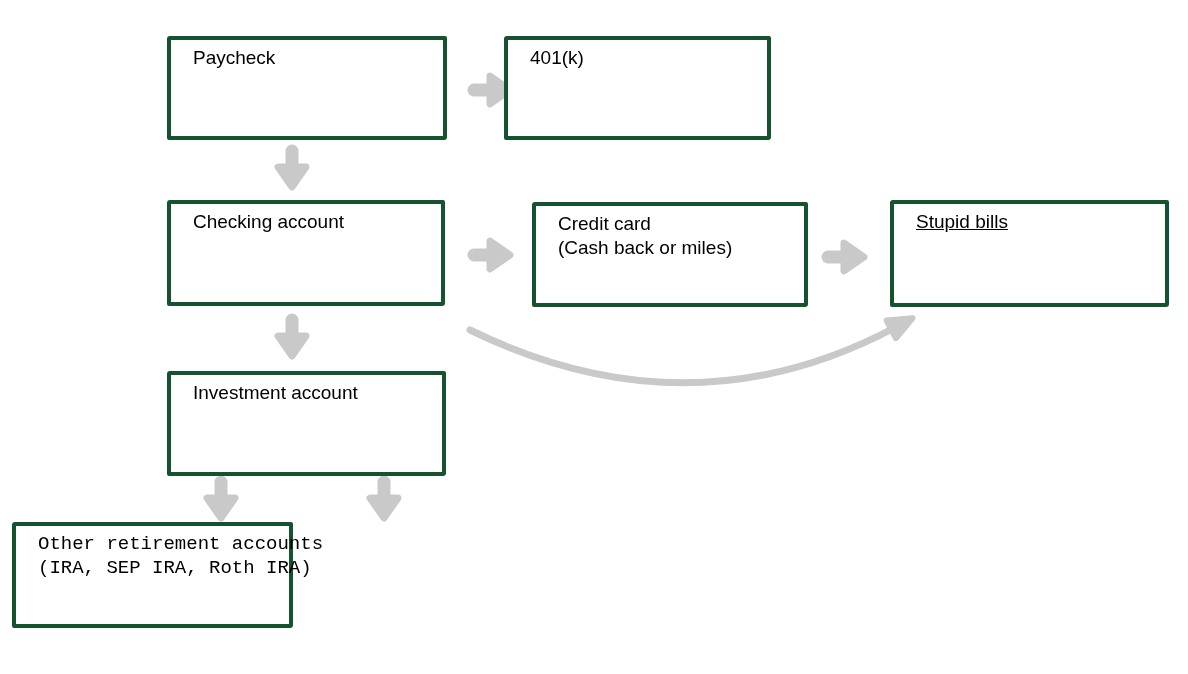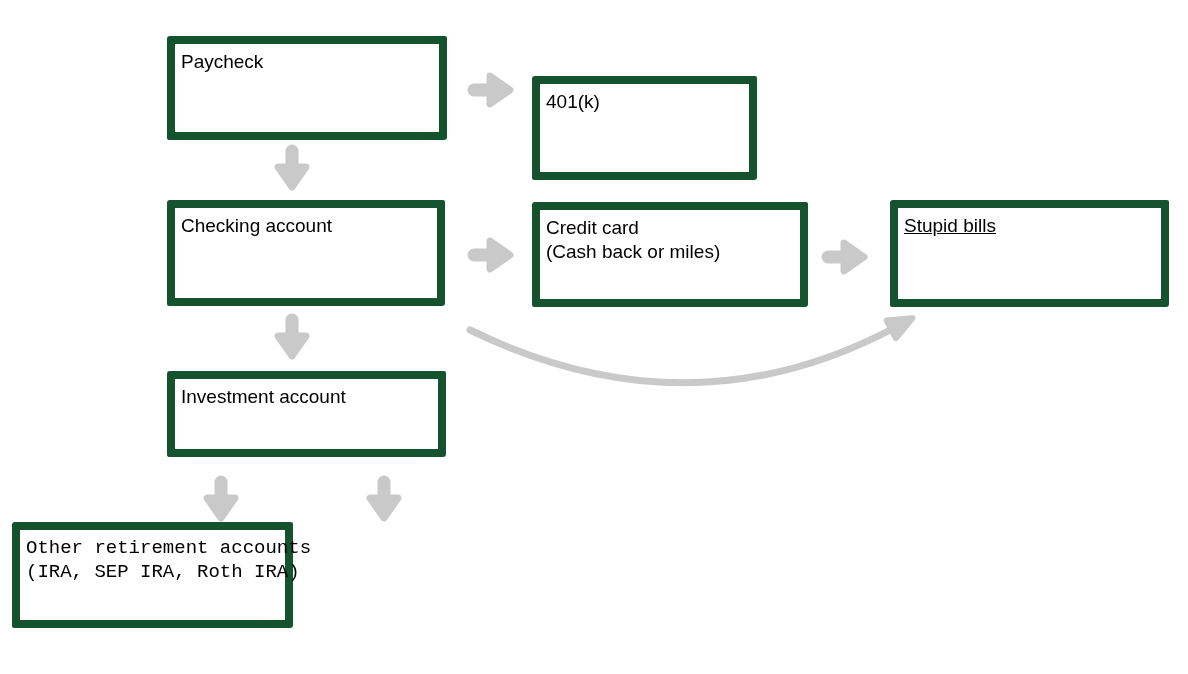--- a/index.html
+++ b/index.html
@@ -19,35 +19,35 @@
     position: absolute;
     left: 0; top: 0;
     width: 1188px;
     height: 674px;
     pointer-events: none;
   }
   .box {
     position: absolute;
     box-sizing: border-box;
     background: #ffffff;
-    border: 8px solid #14532d;
+    border: 4px solid #14532d;
     border-radius: 3px 2px 3px 2px;
-    padding: 6px 6px;
+    padding: 6px 22px;
     font-size: 19px;
     line-height: 24px;
     color: #000000;
   }
   .box .line { display: block; white-space: nowrap; }
   
   .b-paycheck   { left: 167px; top: 36px;  width: 280px; height: 104px; }
-  .b-401k       { left: 532px; top: 36px;  width: 225px; height: 104px; margin-top: 40px; }
+  .b-401k       { left: 504px; top: 36px;  width: 267px; height: 104px; }
   .b-checking   { left: 167px; top: 200px; width: 278px; height: 106px; }
   .b-credit     { left: 532px; top: 202px; width: 276px; height: 105px; }
   .b-stupid     { left: 890px; top: 200px; width: 279px; height: 107px; text-decoration: underline; }
-  .b-investment { left: 167px; top: 371px; width: 279px; height: 86px; }
+  .b-investment { left: 167px; top: 371px; width: 279px; height: 105px; }
   .b-other      { left: 12px;  top: 522px; width: 281px; height: 106px; font-family: Liberation Mono, monospace; }
   .b-taxable    { left: 317px; top: 522px; width: 281px; height: 106px; }
 </style>
 </head>
 <body>
 
 <div id="canvas">
 
   <svg id="arrow-layer" viewBox="0 0 1188 674" xmlns="http://www.w3.org/2000/svg">
       <g transform="translate(492,90)">

